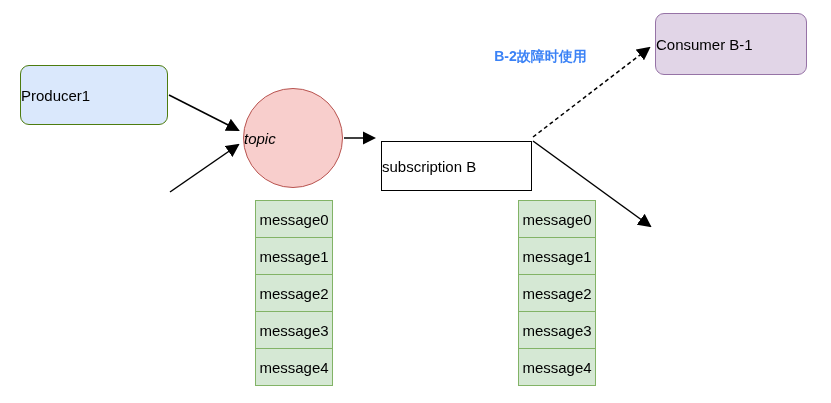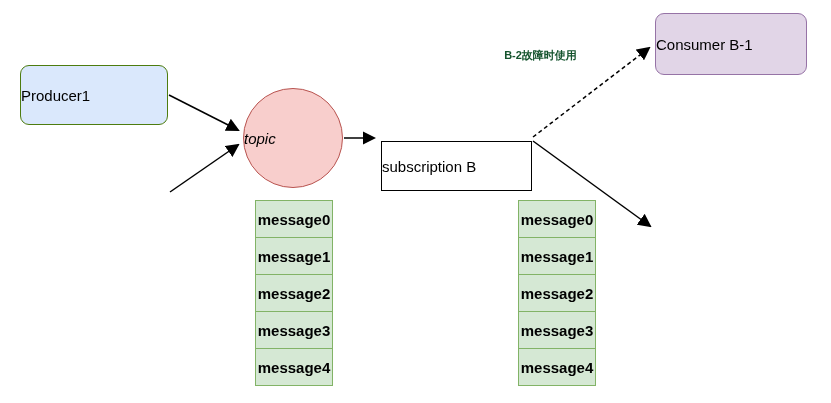--- a/index.html
+++ b/index.html
@@ -5,22 +5,22 @@
   html,body{margin:0;padding:0;background:#ffffff;}
   body{font-family:"Liberation Sans", sans-serif;}
   .canvas{position:relative;width:831px;height:403px;background:#ffffff;overflow:hidden;}
   .arrows{position:absolute;left:0;top:0;width:831px;height:403px;pointer-events:none;}
   .node{position:absolute;display:flex;align-items:center;justify-content:flex-start;
         box-sizing:border-box;font-size:15px;color:#000;text-align:center;}
   .producer{width:148px;height:60px;background:#dae8fc;border:1px solid #4d7c0f;border-radius:9px;}
   .consumer{width:152px;height:62px;background:#e1d5e7;border:1px solid #9673a6;border-radius:9px;}
   .topic-circle{width:100px;height:100px;background:#f8cecc;border:1px solid #b85450;border-radius:50%;}
   .subscription{width:151px;height:50px;background:#ffffff;border:1px solid #000000;}
-  .note{position:absolute;font-size:11px;font-weight:bold;color:#14532d;text-align:center;}
-  .msg-stack{position:absolute;width:81px;font-weight:bold;}
+  .note{position:absolute;font-size:14px;font-weight:bold;color:#3b82f6;text-align:center;}
+  .msg-stack{position:absolute;width:81px;}
   .msg-cell{box-sizing:border-box;width:78px;height:38px;margin-top:-1px;
             background:#d5e8d4;border:1px solid #82b366;
             display:flex;align-items:center;justify-content:center;font-size:15px;color:#000;}
   .msg-cell:first-child{margin-top:0;}
 </style>
 </head>
 <body>
 
 <div class="canvas">
 

